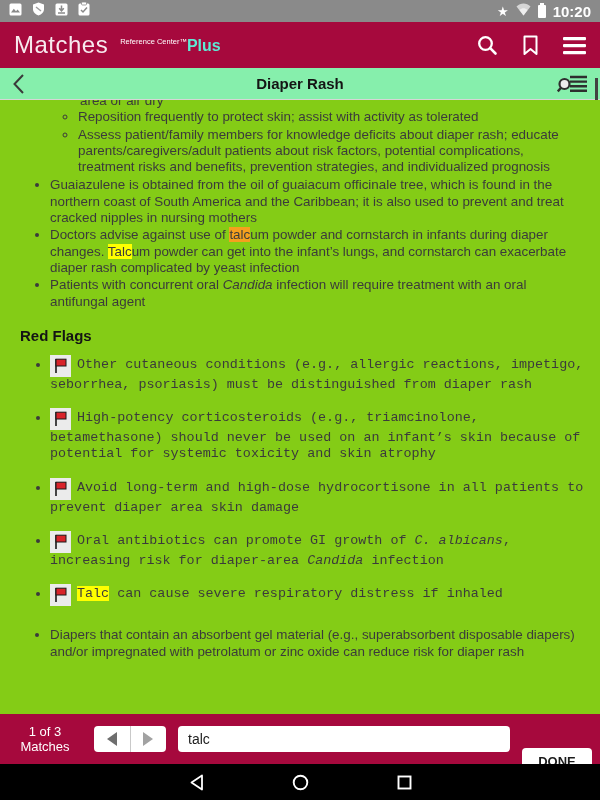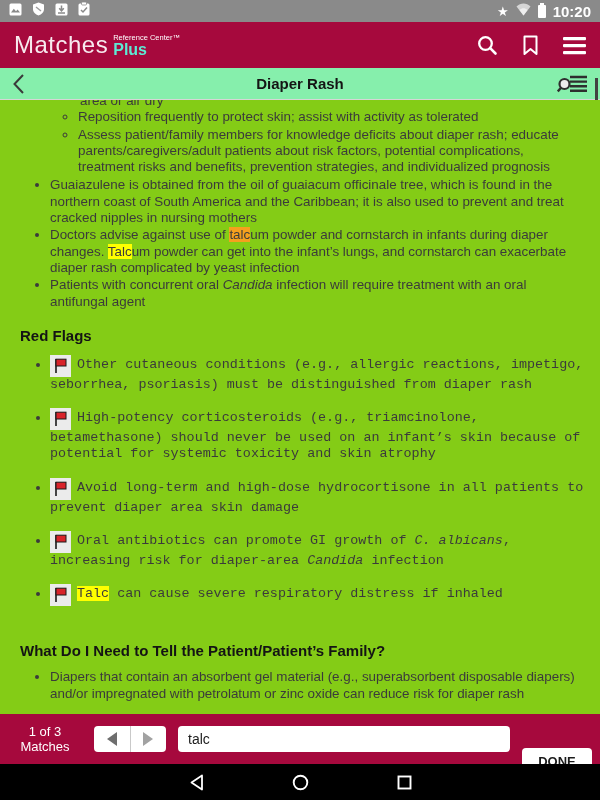--- a/index.html
+++ b/index.html
@@ -14,21 +14,21 @@
   .sb-left { display:flex; align-items:center; gap:10px; }
   .sb-right { margin-left:auto; display:flex; align-items:center; gap:7px; }
   .sb-time { color:#fff; font-size:15px; font-weight:bold; }
   .sb-star { color:#fff; font-size:13px; line-height:1; }
   .battery { width:8px; height:13px; background:#fff; border-radius:1px; position:relative; }
   .battery:before { content:""; position:absolute; top:-2px; left:2px; width:4px; height:2px; background:#fff; }
   
   .app-header { height:46px; background:#a6093d; display:flex; align-items:center; padding:0 14px; flex:0 0 auto; }
   .brand { display:flex; align-items:center; color:#fff; }
   .brand-primary { font-size:24px; font-weight:300; letter-spacing:.5px; color:#f7e9ee; }
-  .brand-stack { display:flex; flex-direction:column; margin-left:5px; line-height:1.05; padding-top:2px; }
+  .brand-stack { display:flex; margin-left:12px; line-height:1.05; padding-top:2px; }
   .brand-secondary { font-size:7.5px; color:#fff; }
   .brand-tertiary { font-size:16px; font-weight:bold; color:#5eead4; }
   .header-icons { margin-left:auto; display:flex; align-items:center; gap:24px; }
   .hicon { display:flex; align-items:center; cursor:pointer; }
   
   .doc-header { height:32px; background:#86efac; border-bottom:1px solid #d6d6d6; display:flex; align-items:center; padding:0 12px; position:relative; flex:0 0 auto; }
   .doc-title { position:absolute; left:0; right:0; text-align:center; font-size:15px; font-weight:bold; color:#141414; }
   .doc-find { margin-left:auto; display:flex; align-items:center; cursor:pointer; position:relative; z-index:2; }
   .doc-back { display:flex; align-items:center; cursor:pointer; position:relative; z-index:2; }
   
@@ -173,21 +173,20 @@
               </svg></span><span>Avoid long-term and high-dose hydrocortisone in all patients to prevent diaper area skin damage</span></li>
           <li><span class="flagbox"><svg width="13" height="16" viewBox="0 0 13 16">
                 <path d="M2 1 V15" stroke="#1a1a1a" stroke-width="1.6"></path>
                 <rect x="2" y="1.2" width="10" height="6.8" fill="#d8232a" stroke="#1a1a1a" stroke-width="1"></rect>
               </svg></span><span>Oral antibiotics can promote GI growth of </span><span class="it">C. albicans</span><span>, increasing risk for diaper-area </span><span class="it">Candida</span><span> infection</span></li>
           <li><span class="flagbox"><svg width="13" height="16" viewBox="0 0 13 16">
                 <path d="M2 1 V15" stroke="#1a1a1a" stroke-width="1.6"></path>
                 <rect x="2" y="1.2" width="10" height="6.8" fill="#d8232a" stroke="#1a1a1a" stroke-width="1"></rect>
               </svg></span><span class="hl">Talc</span><span> can cause severe respiratory distress if inhaled</span></li>
         </ul>
-        <h2 class="sec">What Do I Need to Tell the Patient/Patient’s Family?</h2>
         <ul class="disc">
           <li><span>Diapers that contain an absorbent gel material (e.g., superabsorbent disposable diapers) and/or impregnated with petrolatum or zinc oxide can reduce risk for diaper rash</span></li>
         </ul>
       </div>
   </div>
   <div class="scroll-thumb"></div>
 
   <div class="find-bar">
     <div class="matches">
       <div>1 of 3</div>

